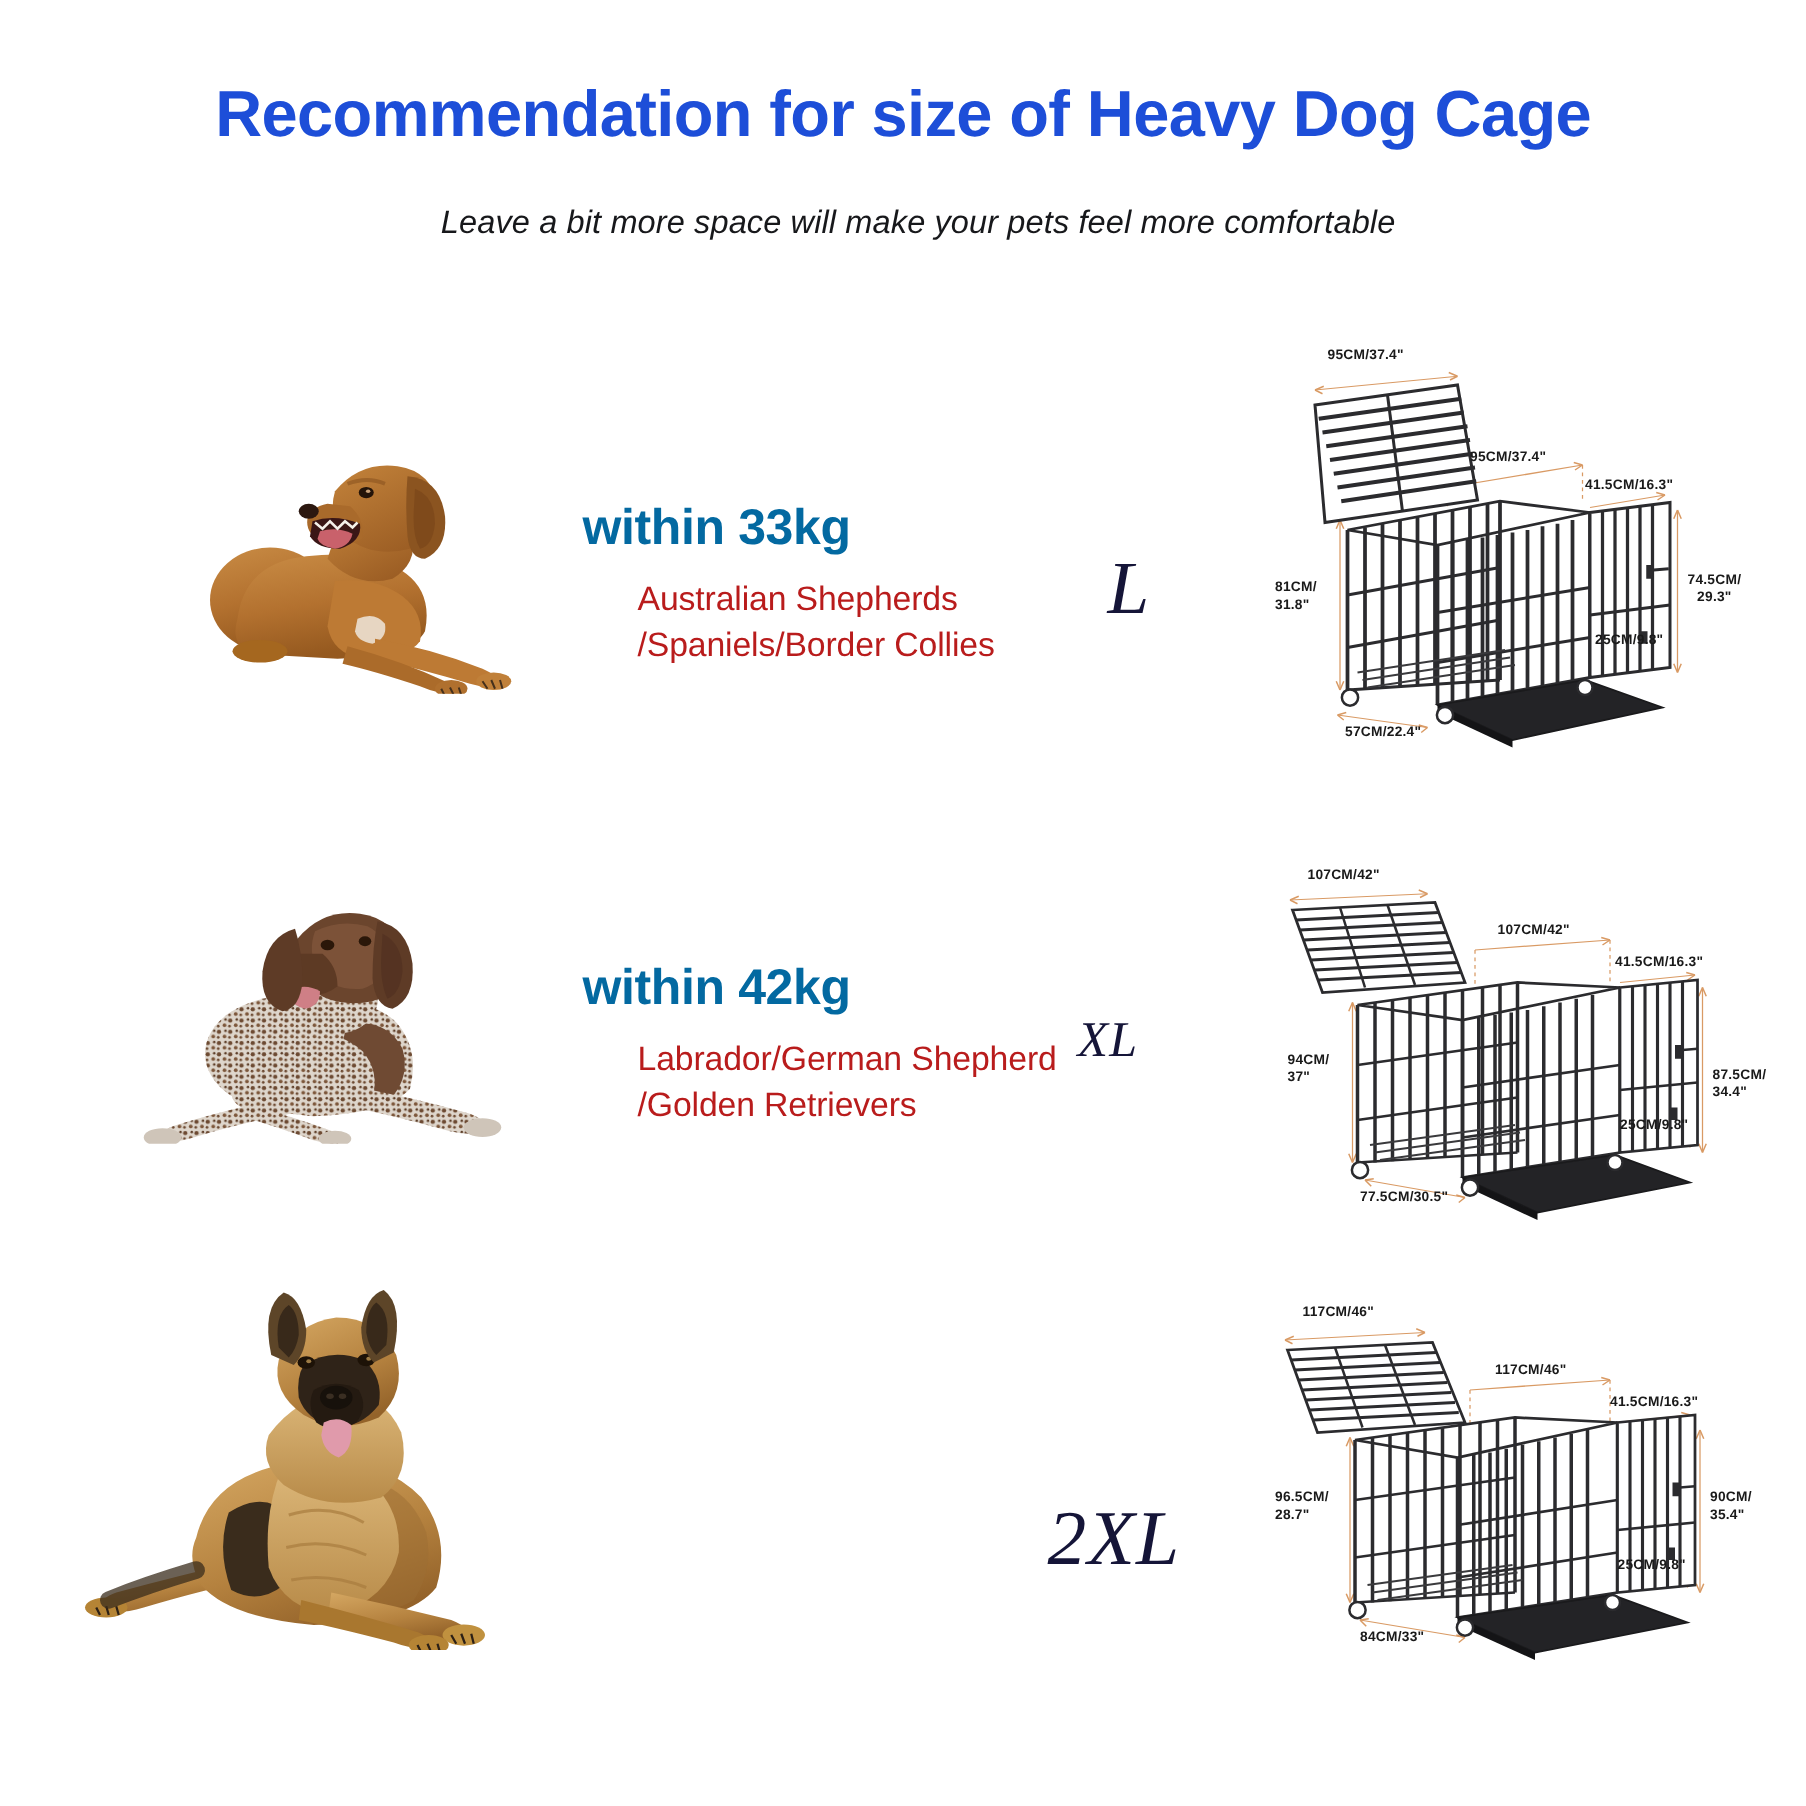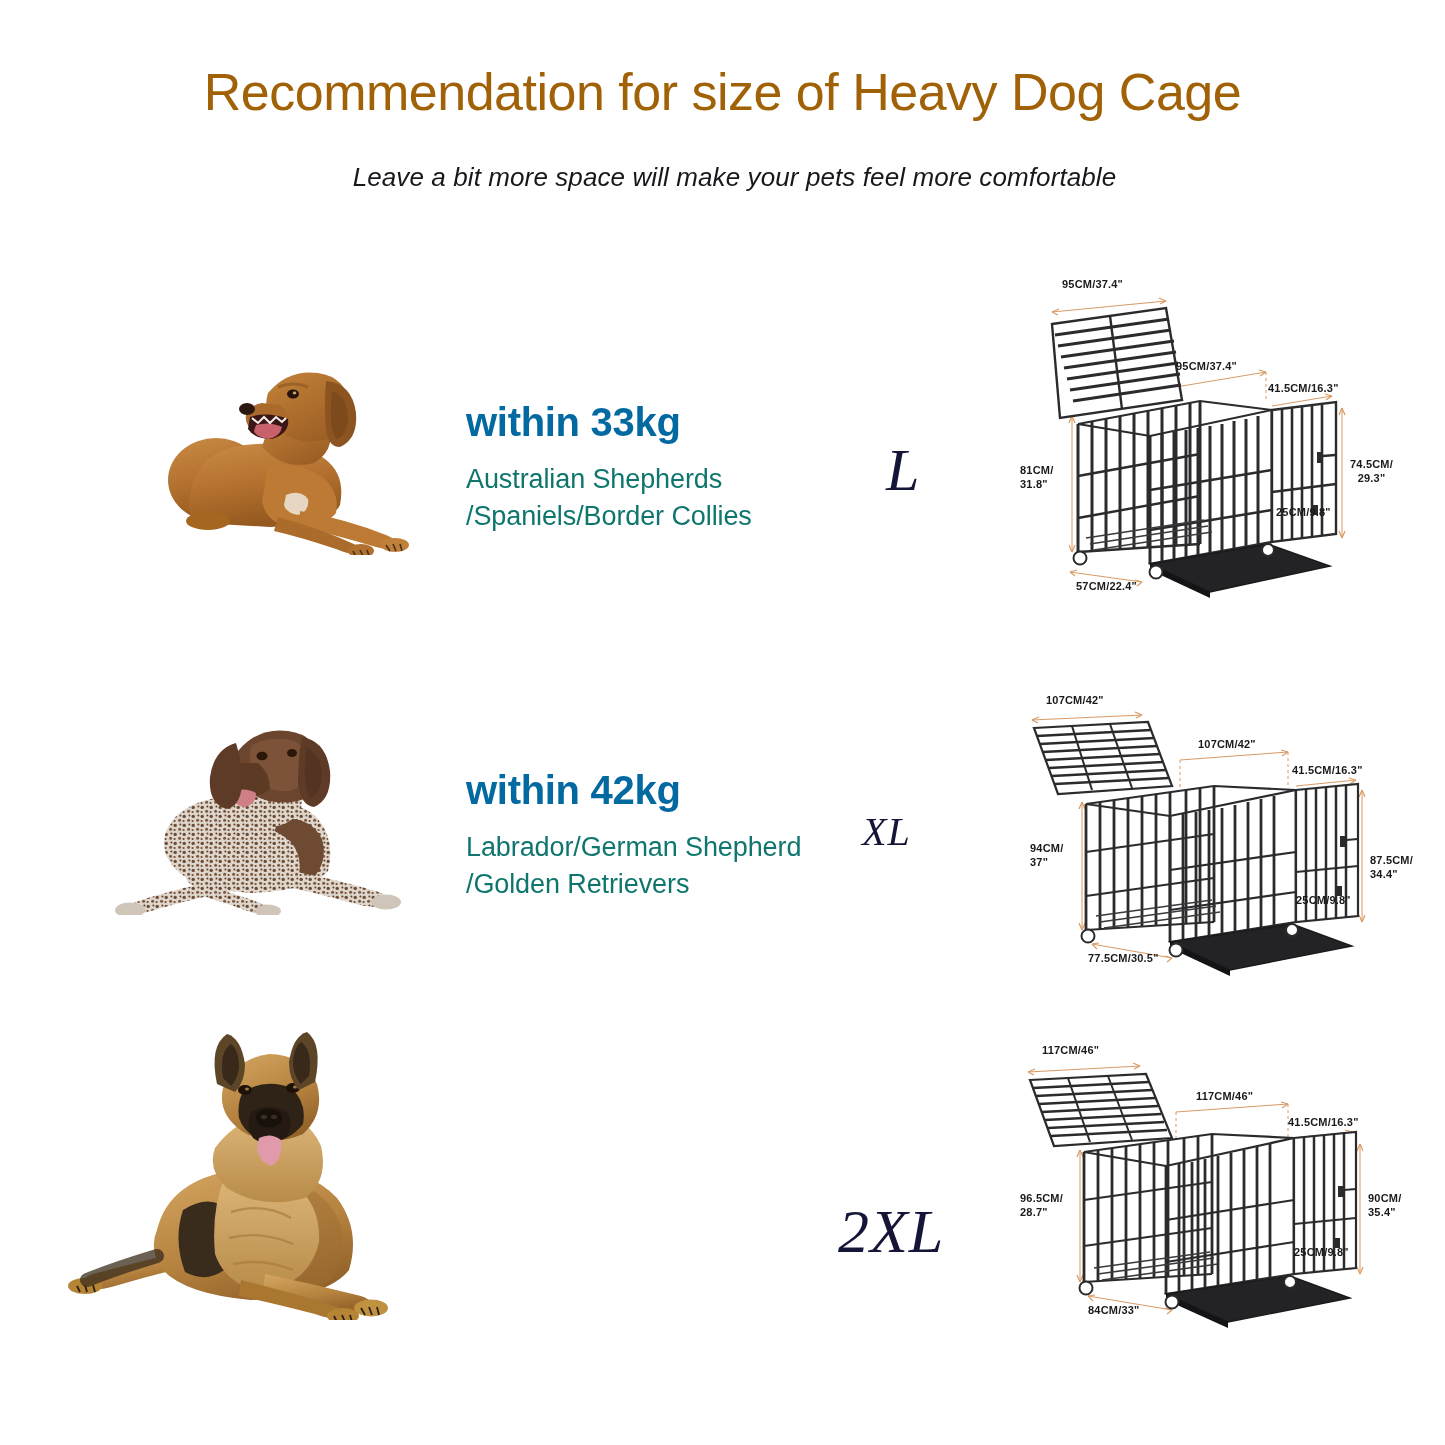--- a/index.html
+++ b/index.html
@@ -8,22 +8,22 @@
     background: #ffffff;
     font-family: "Liberation Sans", sans-serif;
     overflow: hidden;
   }
   #page { position: relative; width: 1445px; height: 1445px; background: #fff; }
 
   
   .title {
     position: absolute; left: 0; top: 62px; width: 1445px;
     text-align: center;
-    font-size: 52px; font-weight: 400; letter-spacing: -0.5px;
-    color: #a16207;
+    font-size: 52px; font-weight: 700; letter-spacing: -0.5px;
+    color: #1d4ed8;
     font-family: "Liberation Sans", sans-serif;
   }
   .subtitle {
     position: absolute; left: 0; top: 162px; width: 1445px;
     text-align: center;
     font-size: 26px; font-style: italic; font-weight: 400;
     letter-spacing: 0.1px; color: #17181b; padding-left: 24px;
   }
 
   
@@ -33,22 +33,22 @@
   #row-2xl{ top: 1020px; height: 400px; }
 
   
   .txt { position: absolute; }
   .weight {
     font-size: 40px; font-weight: 700; color: #0369a1;
     letter-spacing: -0.3px; white-space: nowrap;
   }
   .breeds {
     margin-top: 16px;
-    font-size: 27px; font-weight: 400; color: #0f766e;
-    line-height: 1.38; letter-spacing: -0.1px; white-space: pre-line;
+    font-size: 27px; font-weight: 400; color: #b91c1c;
+    line-height: 1.38; letter-spacing: -0.1px; white-space: pre-line; margin-left: 44px;
   }
   .sizetag {
     position: absolute;
     font-family: "Liberation Serif", serif;
     font-style: italic; font-weight: 400;
     color: #151538;
     letter-spacing: 1px;
     white-space: nowrap;
   }
 

